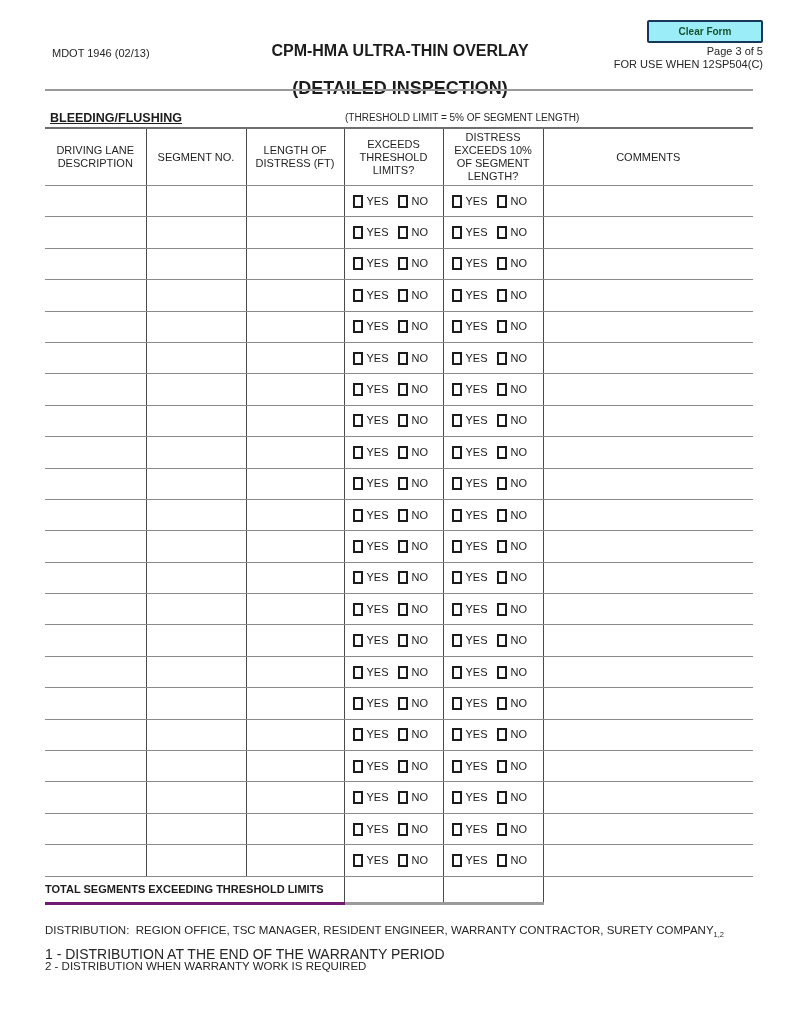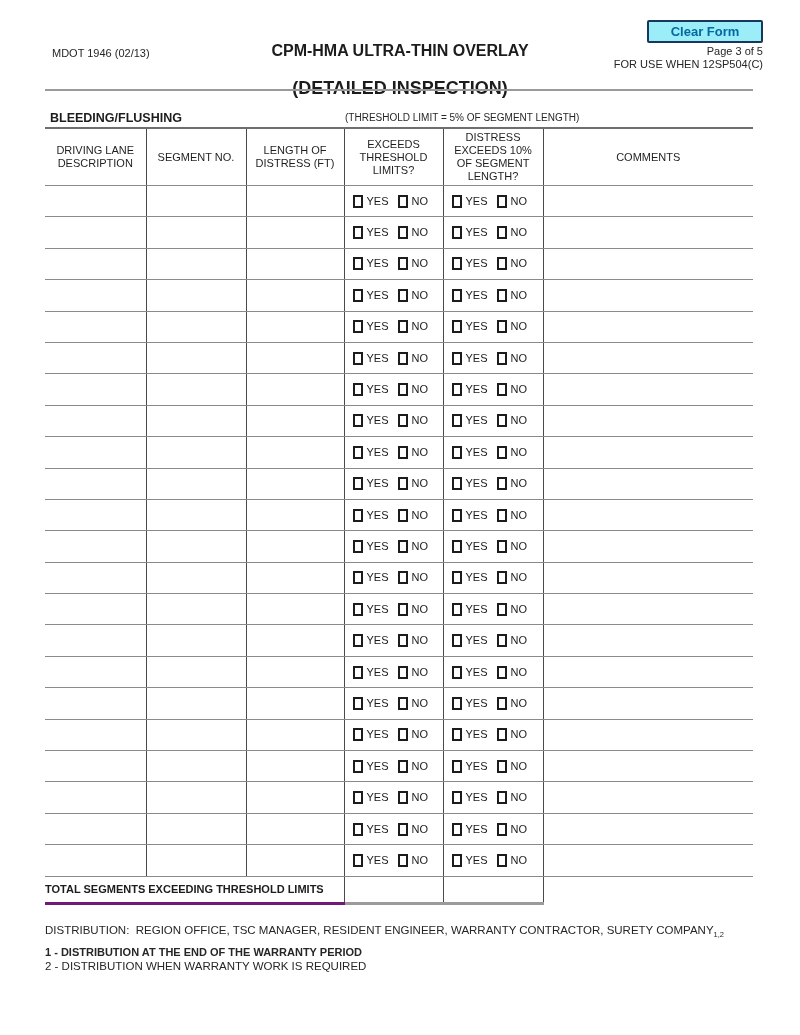--- a/index.html
+++ b/index.html
@@ -17,23 +17,23 @@
   
   .clear-form-btn {
     position: absolute;
     top: 20px;
     right: 37px;
     width: 116px;
     height: 23px;
     background: #9BEDF8;
     border: 2px solid #17375D;
     border-radius: 2px;
-    color: #0369a1;
+    color: #14532d;
     font-weight: bold;
-    font-size: 13px;
+    font-size: 10px;
     font-family: inherit;
     display: flex;
     align-items: center;
     justify-content: center;
     cursor: pointer;
     padding: 0;
   }
   .form-number {
     position: absolute;
     top: 47px;
@@ -67,20 +67,21 @@
   }
 
   
   .section-title {
     position: absolute;
     top: 111px;
     left: 50px;
     font-size: 12.5px;
     font-weight: bold;
     color: #1c1c1c;
+    text-decoration: underline;
   }
   .threshold-note {
     position: absolute;
     top: 112px;
     left: 345px;
     font-size: 10px;
   }
 
   
   table.inspection {
@@ -146,21 +147,21 @@
 
   
   .distribution {
     position: absolute;
     top: 924px;
     left: 45px;
     font-size: 11.5px;
     white-space: pre;
   }
   .distribution sub { font-size: 7.5px; }
-  .footnote1 { position: absolute; top: 946px; left: 45px; font-size: 11px; font-weight: bold; }
+  .footnote1 { position: absolute; top: 946px; left: 45px; font-size: 14px; }
   .footnote2 { position: absolute; top: 960px; left: 45px; font-size: 11.5px; }
 </style>
 </head>
 <body>
 
 <div class="page">
 
   <button class="clear-form-btn">Clear Form</button>
 
   <div class="form-number">MDOT 1946 (02/13)</div>

